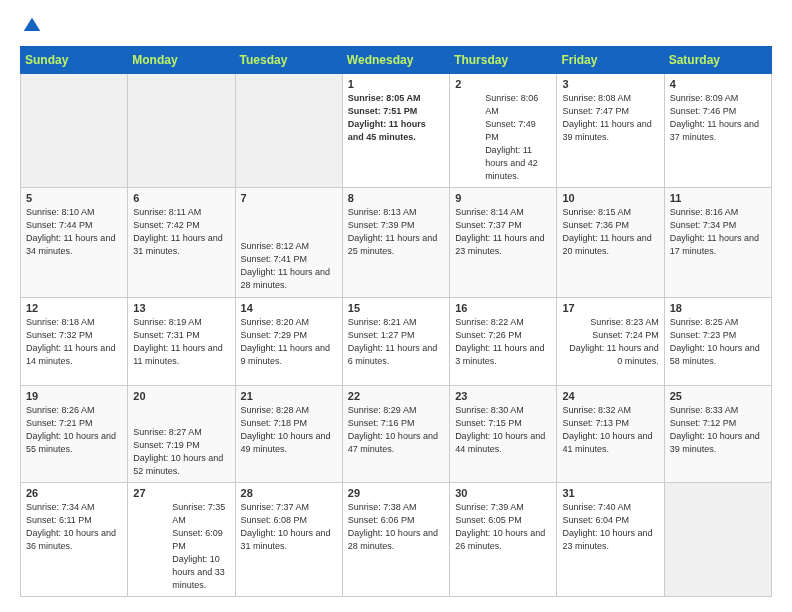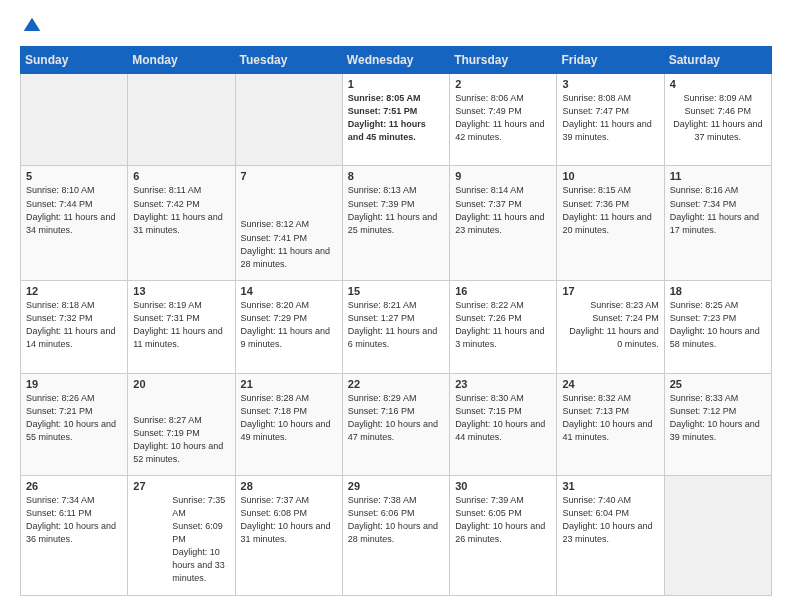--- a/index.html
+++ b/index.html
@@ -62,21 +62,21 @@
     }
     .calendar {
       flex: 1;
       border: 1px solid #ccc;
       border-collapse: collapse;
       width: 100%;
       table-layout: fixed;
     }
     .calendar thead tr th {
       background-color: #1565c0;
-      color: #e5e5e5;
+      color: #bef264;
       font-size: 12px;
       font-weight: bold;
       padding: 6px 4px;
       text-align: left;
       border: 1px solid #1565c0;
     }
     .calendar tbody tr td {
       vertical-align: top;
       border: 1px solid #ccc;
       padding: 4px 5px;
@@ -142,33 +142,33 @@
           <td class="empty-cell"></td>
           <td class="empty-cell"></td>
           <td>
             <span class="day-num">1</span>
             <div class="day-info" style="white-space: pre-line; font-weight: bold;">Sunrise: 8:05 AM
 Sunset: 7:51 PM
 Daylight: 11 hours and 45 minutes.</div>
           </td>
           <td>
             <span class="day-num">2</span>
-            <div class="day-info" style="white-space: pre-line;">Sunrise: 8:06 AM
+            <div class="day-info" style="white-space: pre-line; margin-left: 30px;">Sunrise: 8:06 AM
 Sunset: 7:49 PM
 Daylight: 11 hours and 42 minutes.</div>
           </td>
           <td>
             <span class="day-num">3</span>
             <div class="day-info" style="white-space: pre-line;">Sunrise: 8:08 AM
 Sunset: 7:47 PM
 Daylight: 11 hours and 39 minutes.</div>
           </td>
           <td>
             <span class="day-num">4</span>
-            <div class="day-info" style="white-space: pre-line; text-align: center;">Sunrise: 8:09 AM
+            <div class="day-info" style="white-space: pre-line;">Sunrise: 8:09 AM
 Sunset: 7:46 PM
 Daylight: 11 hours and 37 minutes.</div>
           </td>
         </tr>
         <tr>
           <td>
             <span class="day-num">5</span>
             <div class="day-info" style="white-space: pre-line;">Sunrise: 8:10 AM
 Sunset: 7:44 PM
 Daylight: 11 hours and 34 minutes.</div>

